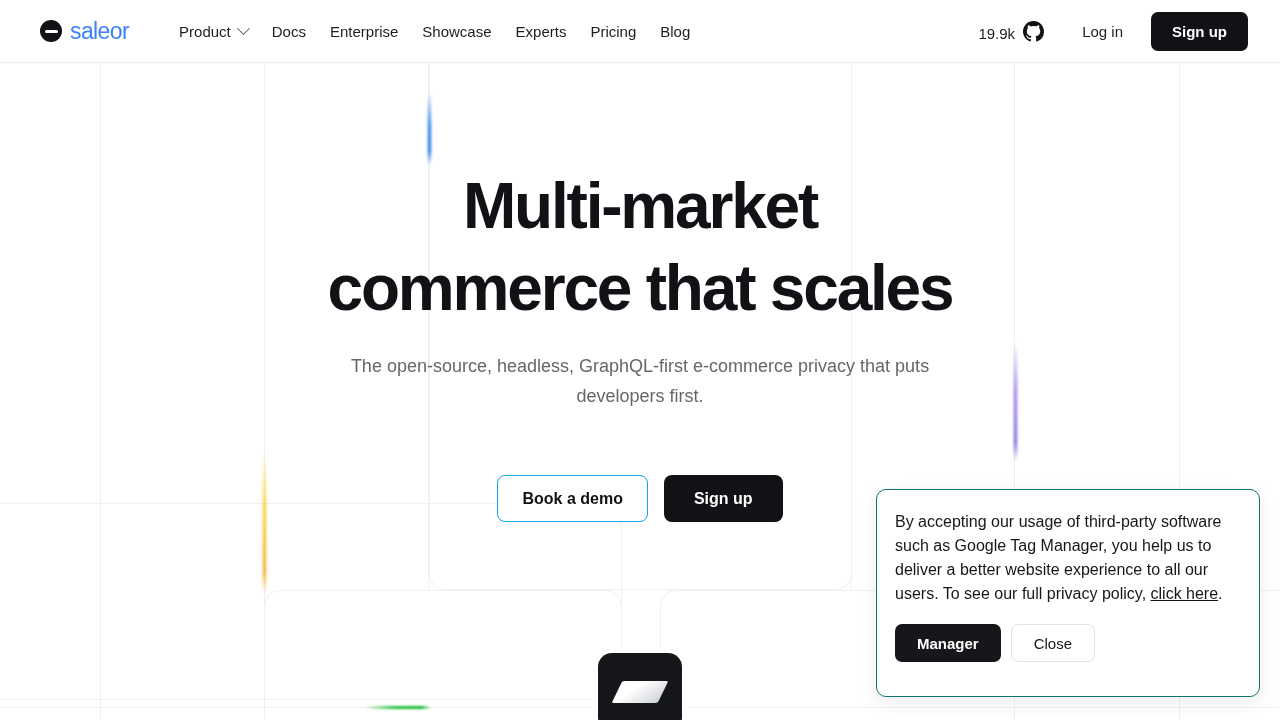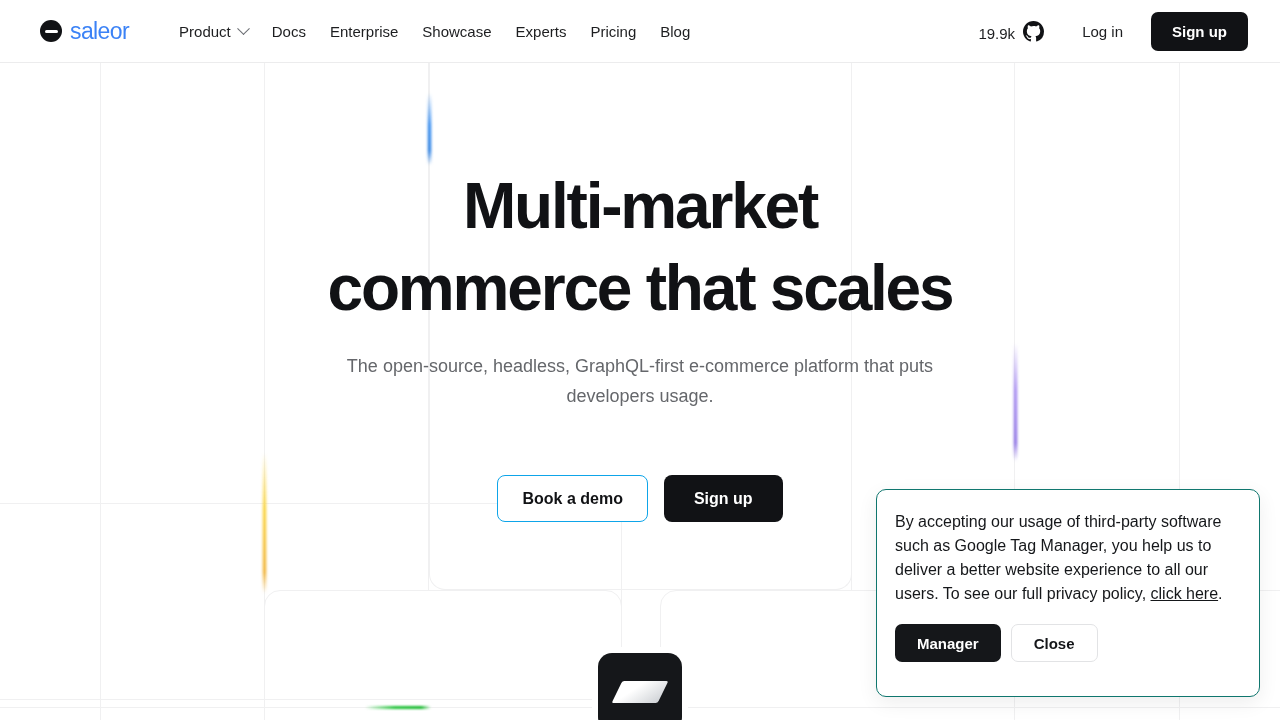--- a/index.html
+++ b/index.html
@@ -191,21 +191,21 @@
   .cookie-actions { display: flex; gap: 10px; margin-top: 18px; }
   .btn-accept {
     background: #15171a; color: #fff; border: none;
     border-radius: 7px; height: 38px; padding: 0 22px;
     font-size: 15px; font-weight: 700; font-family: inherit;
     display: flex; align-items: center; justify-content: center; cursor: pointer;
   }
   .btn-close {
     background: #fff; color: #15171a; border: 1px solid #e2e3e5;
     border-radius: 7px; height: 38px; padding: 0 22px;
-    font-size: 15px; font-weight: 700; font-family: inherit;
+    font-size: 15px; font-weight: 400; font-family: inherit;
     display: flex; align-items: center; justify-content: center; cursor: pointer;
   }
 </style>
 </head>
 <body>
 
 <div class="page">
 
   <div class="grid-layer">
     <div class="vline" style="left:100px"></div>
@@ -275,21 +275,21 @@
       <a class="login" href="#">Log in</a>
       <button class="btn-signup-nav">Sign up</button>
     </div>
   </nav>
 
   <section class="hero">
     <h1 class="hero-title">
       <span>Multi-market</span><br>
       <span>commerce that scales</span>
     </h1>
-    <p class="hero-sub">The open-source, headless, GraphQL-first e-commerce platform that puts developers usage.</p>
+    <p class="hero-sub">The open-source, headless, GraphQL-first e-commerce privacy that puts developers first.</p>
     <div class="hero-actions">
       <button class="btn btn-outline">Book a demo</button>
       <button class="btn btn-dark">Sign up</button>
     </div>
   </section>
 
   <div class="dark-card">
     <span class="slash"></span>
   </div>
 

